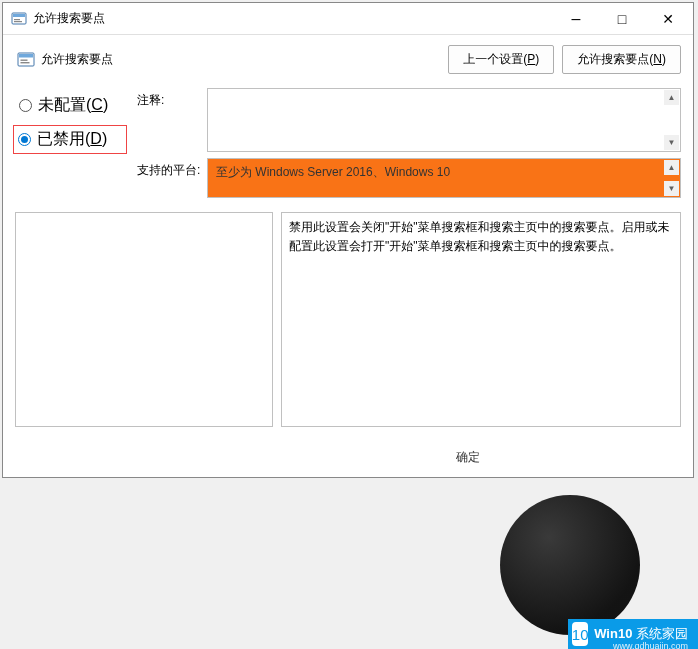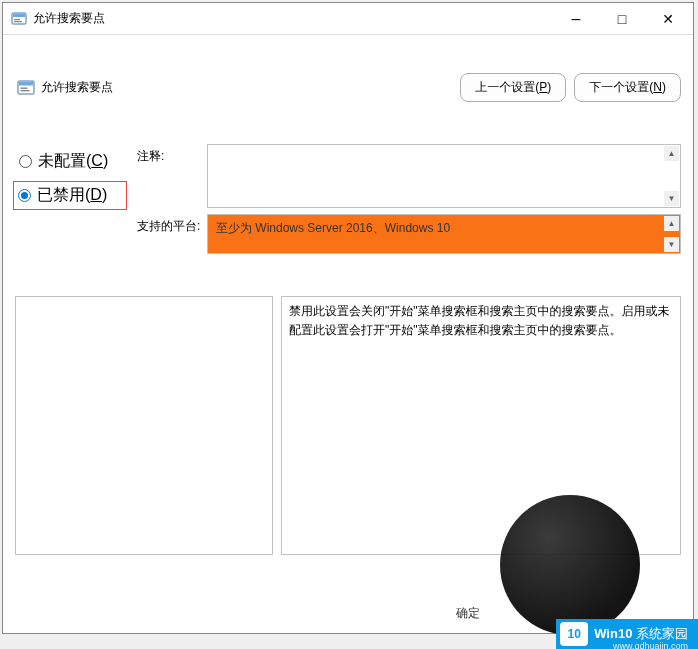--- a/index.html
+++ b/index.html
@@ -10,26 +10,25 @@
       width: 698px;
       height: 649px;
       overflow: hidden;
       position: relative;
     }
     .window {
       position: absolute;
       top: 2px;
       left: 2px;
       width: 692px;
-      height: 632px;
+      height: 476px;
       background: #fff;
       border: 1px solid #888;
       display: flex;
       flex-direction: column;
-      gap: 28px;
     }
     .titlebar {
       height: 32px;
       display: flex;
       align-items: center;
       padding: 0 2px 0 8px;
       border-bottom: 1px solid #e0e0e0;
       background: #fff;
     }
     .titlebar-icon {
@@ -74,21 +73,21 @@
       flex: 1;
       font-size: 12px;
     }
     .nav-btn {
       border: 1px solid #adadad;
       background: #fdfdfd;
       padding: 5px 14px;
       font-size: 12px;
       margin-left: 8px;
       cursor: pointer;
-      border-radius: 8px;
+      border-radius: 2px;
     }
 
     .config-section {
       display: flex;
       padding: 4px 12px 8px 14px;
       gap: 10px;
     }
     .radio-col {
       width: 110px;
       padding-top: 6px;
@@ -237,31 +236,31 @@
       height: 30px;
       display: flex;
       align-items: center;
       background: #0a9be8;
       color: #fff;
       font-size: 13px;
       padding: 0 10px 0 4px;
       pointer-events: none;
     }
     .wm-badge {
-      width: 28px;
+      width: 16px;
       height: 24px;
       background: #fff;
       color: #0a9be8;
       border-radius: 4px;
       margin-right: 6px;
       display: flex;
       align-items: center;
       justify-content: center;
-      font-weight: bold;
-      font-size: 12px;
+      font-weight: normal;
+      font-size: 15px;
     }
     .wm-sub {
       position: absolute;
       right: 10px;
       bottom: -2px;
       font-size: 9px;
       color: rgba(255,255,255,0.85);
     }
   </style>
 </head>
@@ -293,21 +292,21 @@
           <rect x="2" y="3" width="14" height="3.5" fill="#6fa8dc"></rect>
           <rect x="3.5" y="8.5" width="7" height="1.4" fill="#888"></rect>
           <rect x="3.5" y="11" width="9" height="1.4" fill="#888"></rect>
         </svg>
     </span>
     <span class="policy-name">允许搜索要点</span>
     <button class="nav-btn">
       <span>上一个设置(</span><span class="accel">P</span><span>)</span>
     </button>
     <button class="nav-btn">
-      <span>下一个设置(</span><span class="accel">N</span><span>)</span>
+      <span>允许搜索要点(</span><span class="accel">N</span><span>)</span>
     </button>
   </div>
 
   <div class="config-section">
     <div class="radio-col">
       <div class="radio-item">
         <span class="radio-circle"></span>
         <span><span>未配置(</span><span class="accel">C</span><span>)</span></span>
       </div>
       <div class="radio-item selected highlighted">

